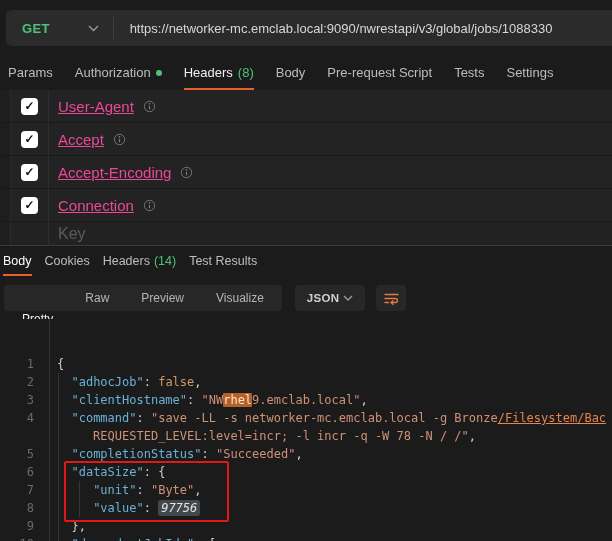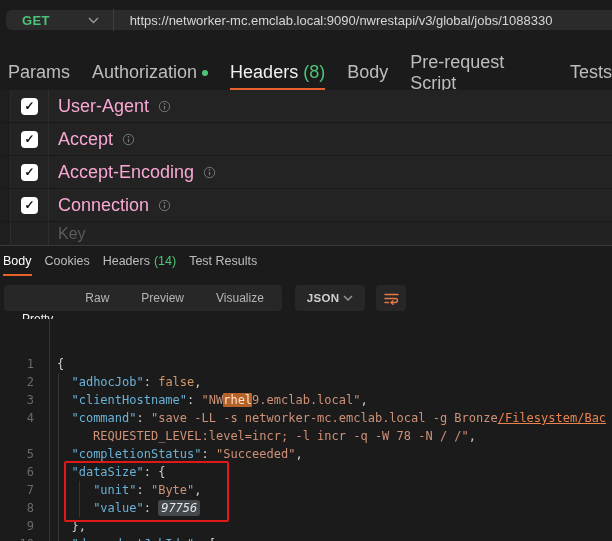--- a/index.html
+++ b/index.html
@@ -3,50 +3,50 @@
 <meta charset="utf-8">
 <style>
   html,body{margin:0;padding:0;}
   body{
     width:612px;height:541px;overflow:hidden;position:relative;
     background:#1b1b1b;color:#e6e6e6;
     font-family:"Liberation Sans",sans-serif;-webkit-font-smoothing:antialiased;
   }
   
   .urlbar{
-    position:absolute;left:6px;top:10px;right:0;height:20px;
+    position:absolute;left:6px;top:10px;right:0;height:36px;
     background:#2b2b2b;border-radius:6px 0 0 6px;
     display:flex;align-items:center;
   }
   .method{color:#4cc477;font-weight:bold;font-size:13px;letter-spacing:.3px;padding:0 0 0 16px;}
   .method-chevron{padding:0 14px 0 38px;display:flex;align-items:center;}
   .urlbar-divider{width:1px;height:22px;background:#3f3f3f;}
   .url-text{font-size:13px;color:#d7d7d7;padding-left:16px;white-space:nowrap;}
   
   .req-tabs{
     position:absolute;left:0;top:55px;right:0;height:35px;
-    display:flex;align-items:stretch;gap:22px;padding-left:8px;font-size:18px;color:#bdbdbd;
+    display:flex;align-items:stretch;gap:22px;padding-left:8px;font-size:13px;color:#bdbdbd;
   }
   .req-tabs .tab{display:flex;align-items:center;gap:5px;cursor:default;}
   .req-tabs .tab.active{color:#f0f0f0;box-shadow:inset 0 -2px 0 #e8602c;}
   .tab .count{color:#4cc477;}
   .tab .dot{width:6px;height:6px;border-radius:50%;background:#4cc477;display:inline-block;}
   
   .hdr-rows{position:absolute;left:0;top:90px;right:0;}
   .hdr-row{
     height:32px;background:#232323;border-bottom:1px solid #191919;
     display:flex;align-items:center;
   }
   .hdr-row .gutter{width:10px;align-self:stretch;background:#1e1e1e;border-right:1px solid #2c2c2c;}
   .hdr-row .cbcell{width:37px;align-self:stretch;display:flex;align-items:center;justify-content:center;border-right:1px solid #2e2e2e;}
   .checkbox{
     width:17px;height:17px;border-radius:4px;background:#fff;color:#111;
     display:flex;align-items:center;justify-content:center;font-size:12px;font-weight:bold;line-height:1;
   }
-  .hdr-row .hlabel{font-size:18px;color:#f9a8d4;padding-left:9px;}
+  .hdr-row .hlabel{font-size:15px;color:#ec4899;padding-left:9px;text-decoration:underline;}
   .hdr-row .info{margin-left:9px;display:flex;align-items:center;opacity:.85;}
   .hdr-row.newrow{height:24px;background:#222;}
   .newrow .placeholder{font-size:16px;color:#5c5c5c;padding-left:9px;}
   .pane-divider{position:absolute;left:0;right:0;top:245px;height:1px;background:#3a3a3a;}
   
   .resp-tabs{
     position:absolute;left:0;top:246px;right:0;height:30px;
     display:flex;align-items:stretch;gap:13px;padding-left:3px;font-size:12.5px;color:#bdbdbd;
   }
   .resp-tabs .tab{display:flex;align-items:center;gap:4px;}
@@ -122,20 +122,23 @@
     </div>
     <div class="tab">
       <span class="label">Body</span>
     </div>
     <div class="tab">
       <span class="label">Pre-request Script</span>
     </div>
     <div class="tab">
       <span class="label">Tests</span>
     </div>
+    <div class="tab">
+      <span class="label">Settings</span>
+    </div>
   </div>
 
 <div class="hdr-rows">
     <div class="hdr-row">
       <div class="gutter"></div>
       <div class="cbcell">
         <span class="checkbox">✓</span>
       </div>
       <span class="hlabel">User-Agent</span>
       <span class="info">

